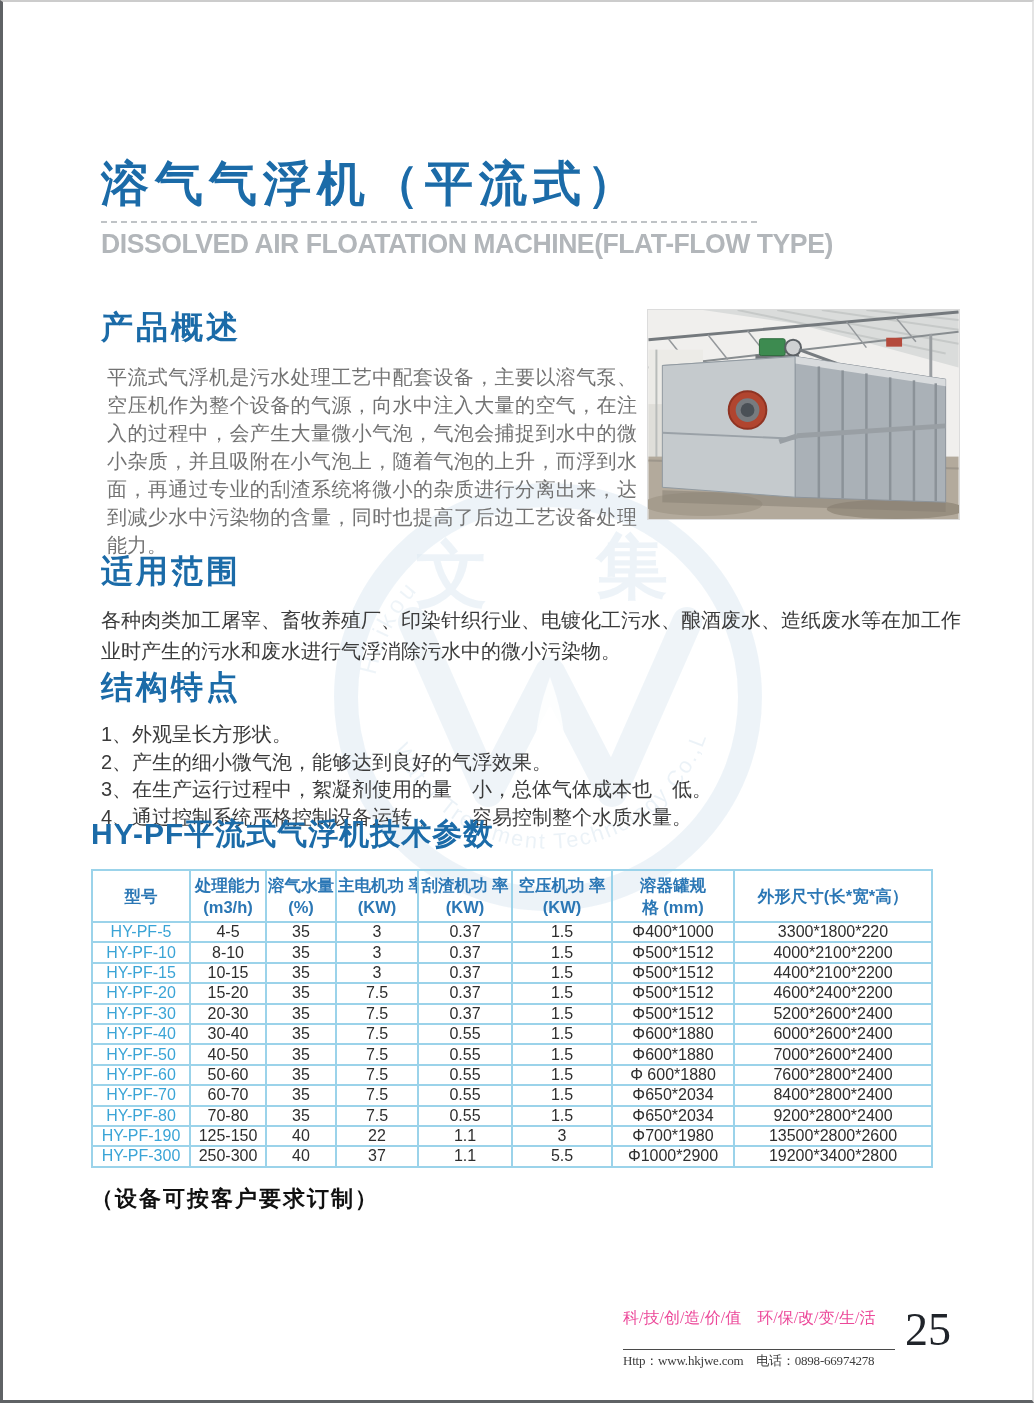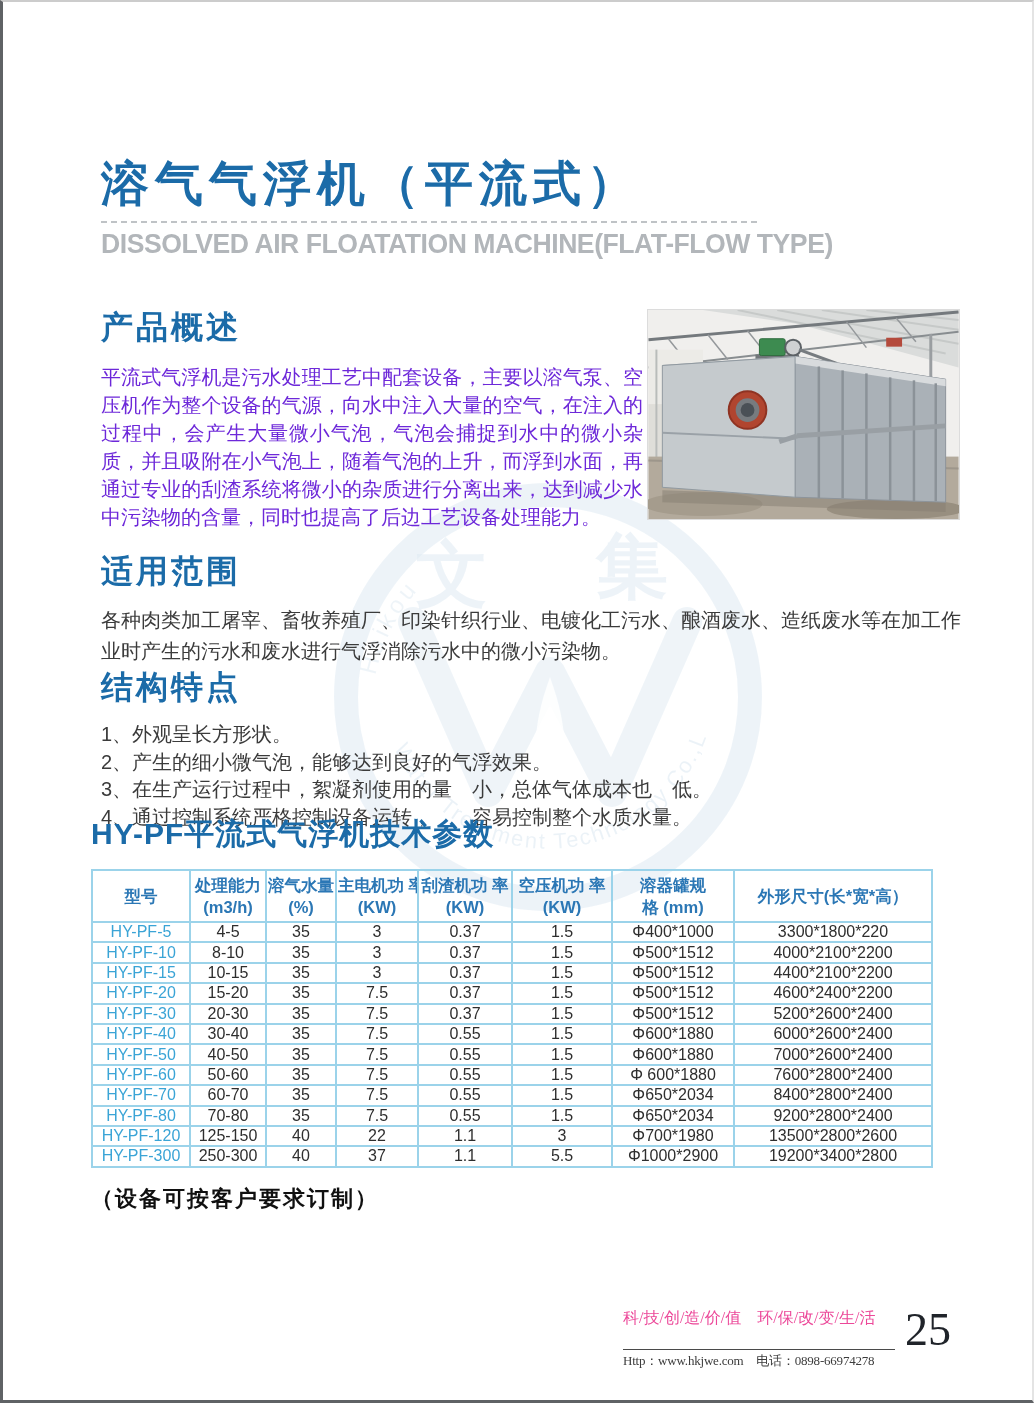--- a/index.html
+++ b/index.html
@@ -20,21 +20,21 @@
   
   .watermark{position:absolute;left:295px;top:445px;width:500px;height:500px;opacity:.16;color:var(--watermark-blue);z-index:0}
   .content{position:relative;z-index:1}
   
   .title-cn{position:absolute;left:98px;top:150px;margin:0;font-size:48px;font-weight:bold;color:var(--accent);letter-spacing:6px;white-space:nowrap}
   .title-divider{position:absolute;left:98px;top:219px;width:656px;height:0;border-top:2px dashed #bfc3c6}
   .title-en{position:absolute;left:98px;top:226px;font-size:28px;font-weight:bold;color:var(--subtitle-gray);white-space:nowrap;letter-spacing:-.5px;transform:scaleX(.95);transform-origin:left top}
   
   .sec-h{margin:0;font-size:32px;font-weight:bold;color:var(--accent);letter-spacing:3px}
   .overview{position:absolute;left:98px;top:304px;width:542px}
-  .overview p{margin:13px 0 0;font-size:20px;line-height:28px;color:#6d28d9;text-align:justify}
+  .overview p{margin:13px 6px 0;font-size:20px;line-height:28px;color:#737373;text-align:justify}
   .photo{position:absolute;left:644px;top:307px;width:313px;height:211px;border:1px solid #dcdcdc;background:#f0efed}
   .photo svg{display:block}
   .scope{position:absolute;left:98px;top:548px;width:866px}
   .scope p{margin:11px 0 0;font-size:20px;line-height:31px;color:#3b3b3b}
   .features{position:absolute;left:98px;top:664px;width:866px}
   .features ul{list-style:none;margin:11px 0 0;padding:0}
   .features li{font-size:20px;line-height:27.5px;color:#3b3b3b}
   
   .specs{position:absolute;left:88px;top:812px;width:842px}
   .spec-title{margin:0 0 14px;font-size:30px;font-weight:bold;color:var(--accent);letter-spacing:1px}
@@ -307,21 +307,21 @@
               <td class="model">HY-PF-80</td>
               <td>70-80</td>
               <td>35</td>
               <td>7.5</td>
               <td>0.55</td>
               <td>1.5</td>
               <td>Φ650*2034</td>
               <td>9200*2800*2400</td>
             </tr>
             <tr>
-              <td class="model">HY-PF-120</td>
+              <td class="model">HY-PF-190</td>
               <td>125-150</td>
               <td>40</td>
               <td>22</td>
               <td>1.1</td>
               <td>3</td>
               <td>Φ700*1980</td>
               <td>13500*2800*2600</td>
             </tr>
             <tr>
               <td class="model">HY-PF-300</td>

